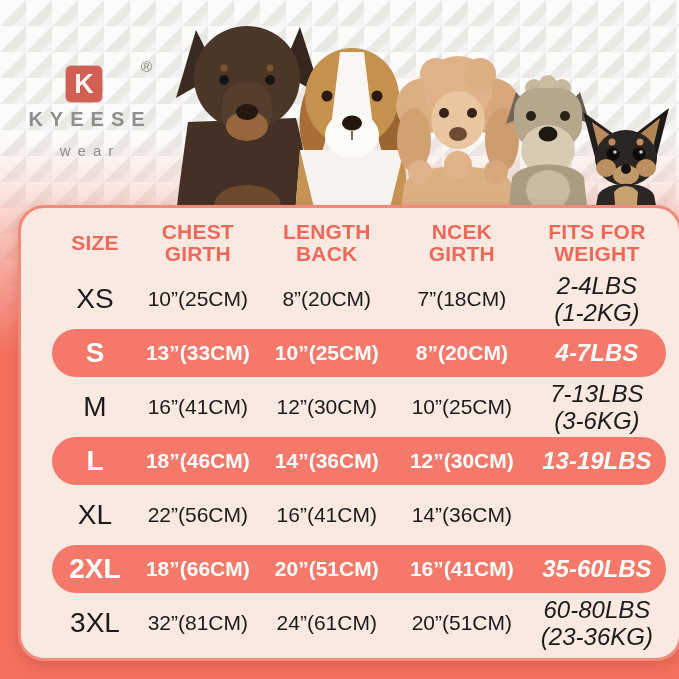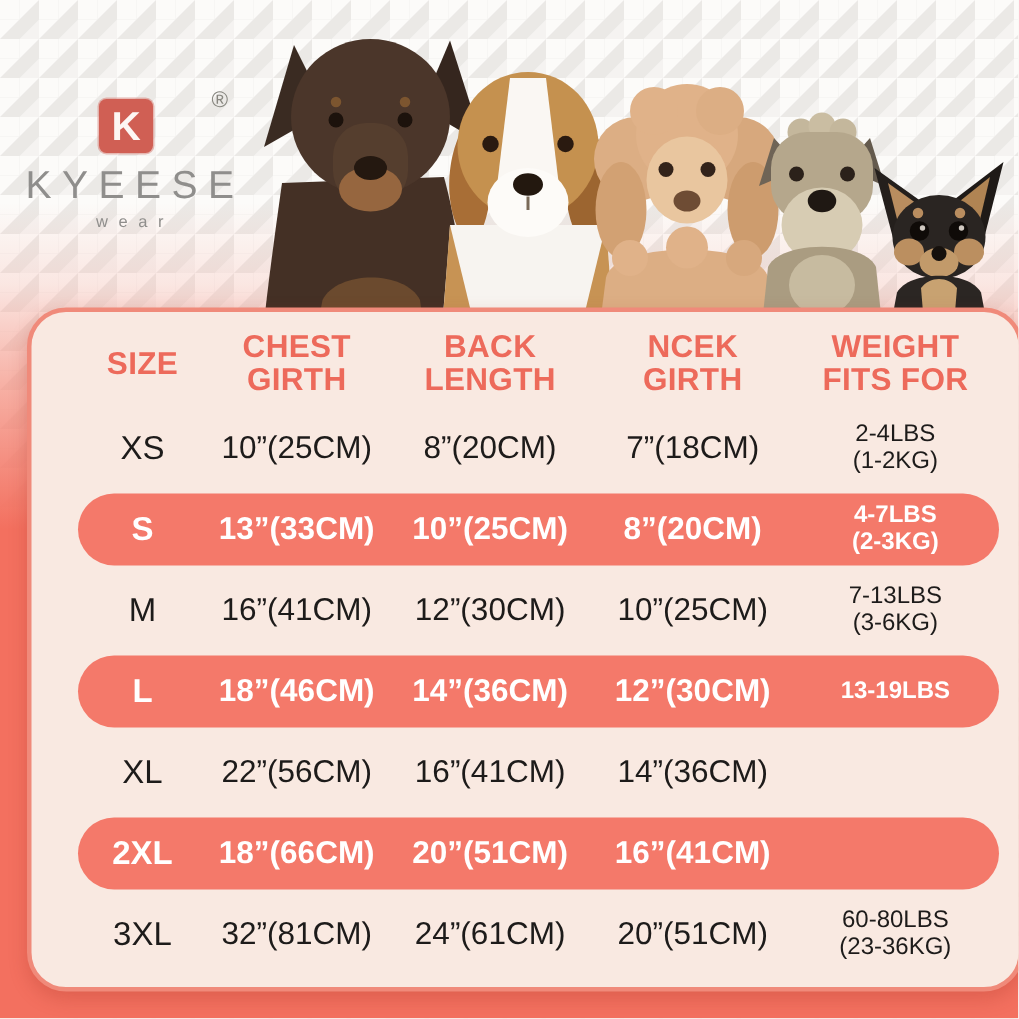--- a/index.html
+++ b/index.html
@@ -22,22 +22,22 @@
   
   .logo{position:absolute;left:14px;top:56px;width:152px;text-align:center;color:#8f8e8c;}
   .logo-mark{
     position:absolute;left:52px;top:10px;width:36px;height:36px;
     background:#d05f54;border-radius:5px;
     display:flex;align-items:center;justify-content:center;
     color:#fdf6f3;font-size:27px;font-weight:bold;
     box-shadow:0 0 0 1px rgba(208,95,84,.4);
   }
   .reg-mark{position:absolute;left:127px;top:2px;font-size:15px;color:#87867f;}
-  .brand-name{position:absolute;left:0;top:52px;width:152px;font-size:26px;font-weight:400;letter-spacing:7px;color:#8f8e8c;}
-  .brand-sub{position:absolute;left:0;top:86px;width:152px;font-size:11px;letter-spacing:7px;color:#8f8e8c;}
+  .brand-name{position:absolute;left:0;top:52px;width:152px;font-size:20px;font-weight:700;letter-spacing:7px;color:#8f8e8c;}
+  .brand-sub{position:absolute;left:0;top:86px;width:152px;font-size:15px;letter-spacing:7px;color:#8f8e8c;}
   
   .dogs{position:absolute;left:0;top:0;width:679px;height:216px;}
   
   .card{
     position:absolute;left:18px;top:205px;width:664px;height:456px;
     box-sizing:border-box;
     background:#f9e9e1;
     border:3px solid #f08a7a;
     border-radius:26px;
     box-shadow:0 5px 12px rgba(170,55,40,.28);
@@ -56,22 +56,22 @@
     font-size:21px;line-height:1.06;letter-spacing:0.2px;
   }
   .th span{display:block;}
   .row{height:54px;color:#1d1b1a;font-size:21px;}
   .row.hl{
     height:48px;margin:3px 13px;
     background:#f4796a;border-radius:27px;
     color:#ffffff;font-weight:bold;
   }
   .cell{text-align:center;white-space:nowrap;}
-  .cell.size{font-size:22px;}
-  .cell.weight{font-size:16px;line-height:1.14;white-space:normal;}
+  .cell.size{font-size:28px;}
+  .cell.weight{font-size:24px;line-height:1.14;white-space:normal;font-style:italic;}
   .cell.weight span{display:block;}
 </style>
 </head>
 <body>
 
 <div class="scene">
 
   <svg class="houndstooth" viewBox="0 0 679 679" aria-hidden="true">
     <defs>
       <pattern id="ht" width="26" height="26" patternUnits="userSpaceOnUse">
@@ -187,30 +187,30 @@
 
     <div class="thead">
       <div class="th">
         <span>SIZE</span>
       </div>
       <div class="th">
         <span>CHEST</span>
         <span>GIRTH</span>
       </div>
       <div class="th">
+        <span>LENGTH</span>
         <span>BACK</span>
-        <span>LENGTH</span>
       </div>
       <div class="th">
         <span>NCEK</span>
         <span>GIRTH</span>
       </div>
       <div class="th">
+        <span>FITS FOR</span>
         <span>WEIGHT</span>
-        <span>FITS FOR</span>
       </div>
     </div>
 
     <div class="row">
       <div class="cell size">XS</div>
       <div class="cell">10”(25CM)</div>
       <div class="cell">8”(20CM)</div>
       <div class="cell">7”(18CM)</div>
       <div class="cell weight">
         <span>2-4LBS</span>
@@ -218,21 +218,20 @@
       </div>
     </div>
 
     <div class="row hl">
       <div class="cell size">S</div>
       <div class="cell">13”(33CM)</div>
       <div class="cell">10”(25CM)</div>
       <div class="cell">8”(20CM)</div>
       <div class="cell weight">
         <span>4-7LBS</span>
-        <span>(2-3KG)</span>
       </div>
     </div>
 
     <div class="row">
       <div class="cell size">M</div>
       <div class="cell">16”(41CM)</div>
       <div class="cell">12”(30CM)</div>
       <div class="cell">10”(25CM)</div>
       <div class="cell weight">
         <span>7-13LBS</span>
@@ -256,20 +255,21 @@
       <div class="cell">16”(41CM)</div>
       <div class="cell">14”(36CM)</div>
     </div>
 
     <div class="row hl">
       <div class="cell size">2XL</div>
       <div class="cell">18”(66CM)</div>
       <div class="cell">20”(51CM)</div>
       <div class="cell">16”(41CM)</div>
       <div class="cell weight">
+        <span>35-60LBS</span>
       </div>
     </div>
 
     <div class="row">
       <div class="cell size">3XL</div>
       <div class="cell">32”(81CM)</div>
       <div class="cell">24”(61CM)</div>
       <div class="cell">20”(51CM)</div>
       <div class="cell weight">
         <span>60-80LBS</span>

